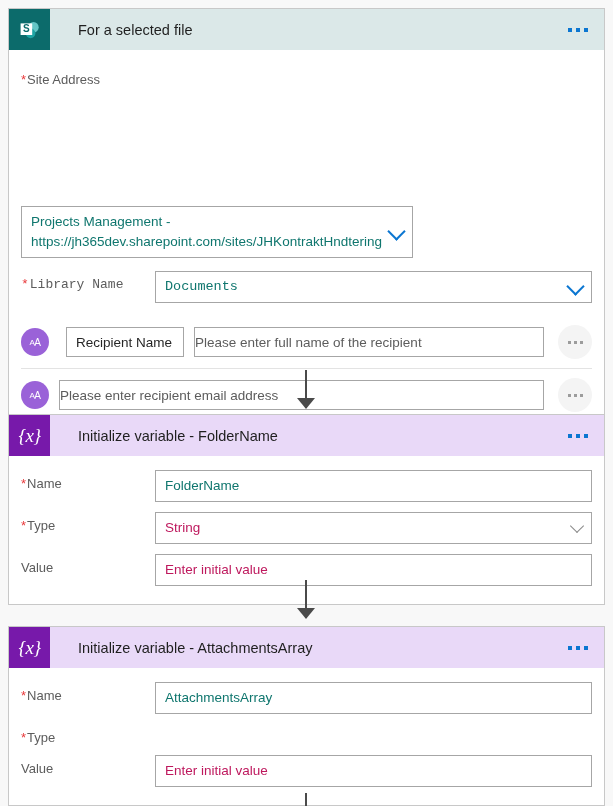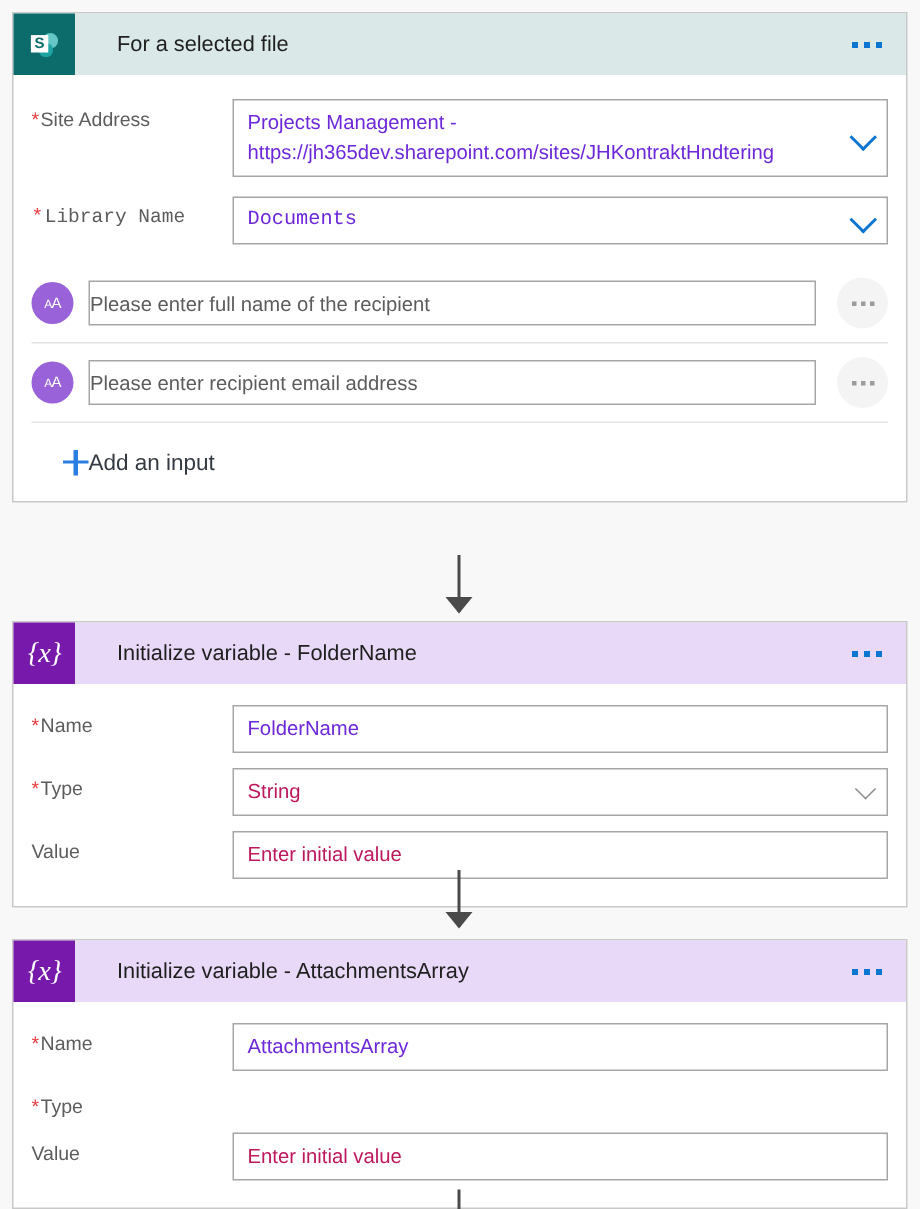--- a/index.html
+++ b/index.html
@@ -94,21 +94,21 @@
 
   .fbox {
     flex: 1;
     position: relative;
     border: 1px solid #a6a6a6;
     background: #ffffff;
     box-sizing: border-box;
     min-height: 29px;
     padding: 5px 30px 5px 9px;
     font-size: 13.5px;
-    color: #6d28d9;
+    color: #0f766e;
     line-height: 20px;
   }
   .fbox.placeholder { color: #be185d; }
   .fbox .line2 { display: block; }
 
   .chev {
     position: absolute;
     right: 9px;
     top: 50%;
     width: 11px;
@@ -260,21 +260,21 @@
       <div class="hdr-title">For a selected file</div>
       <div class="hdr-dots">
           <i></i>
           <i></i>
           <i></i>
         </div>
     </div>
 
     <div class="card-body">
 
-      <div class="frow" style="margin-top:16px;">
+      <div class="frow" style="margin-top:16px;flex-direction:column;">
         <div class="flabel">
           <span class="req">*</span><span>Site Address</span>
         </div>
         <div class="fbox">
           <span class="line2">Projects Management -</span>
           <span class="line2">https://jh365dev.sharepoint.com/sites/JHKontraktHndtering</span>
           <span class="chev"></span>
         </div>
       </div>
 
@@ -283,20 +283,21 @@
           <span class="req">*</span><span>Library Name</span>
         </div>
         <div class="fbox">
           <span>Documents</span>
           <span class="chev"></span>
         </div>
       </div>
 
       <div class="inrow" style="margin-top:13px;">
         <div class="in-avatar"><span class="small">A</span>A</div>
+        <div class="in-name">Recipient Name</div>
         <div class="in-val">Please enter full name of the recipient</div>
         <div class="in-more">
             <i></i>
             <i></i>
             <i></i>
           </div>
       </div>
 
       <div class="divider"></div>
 

